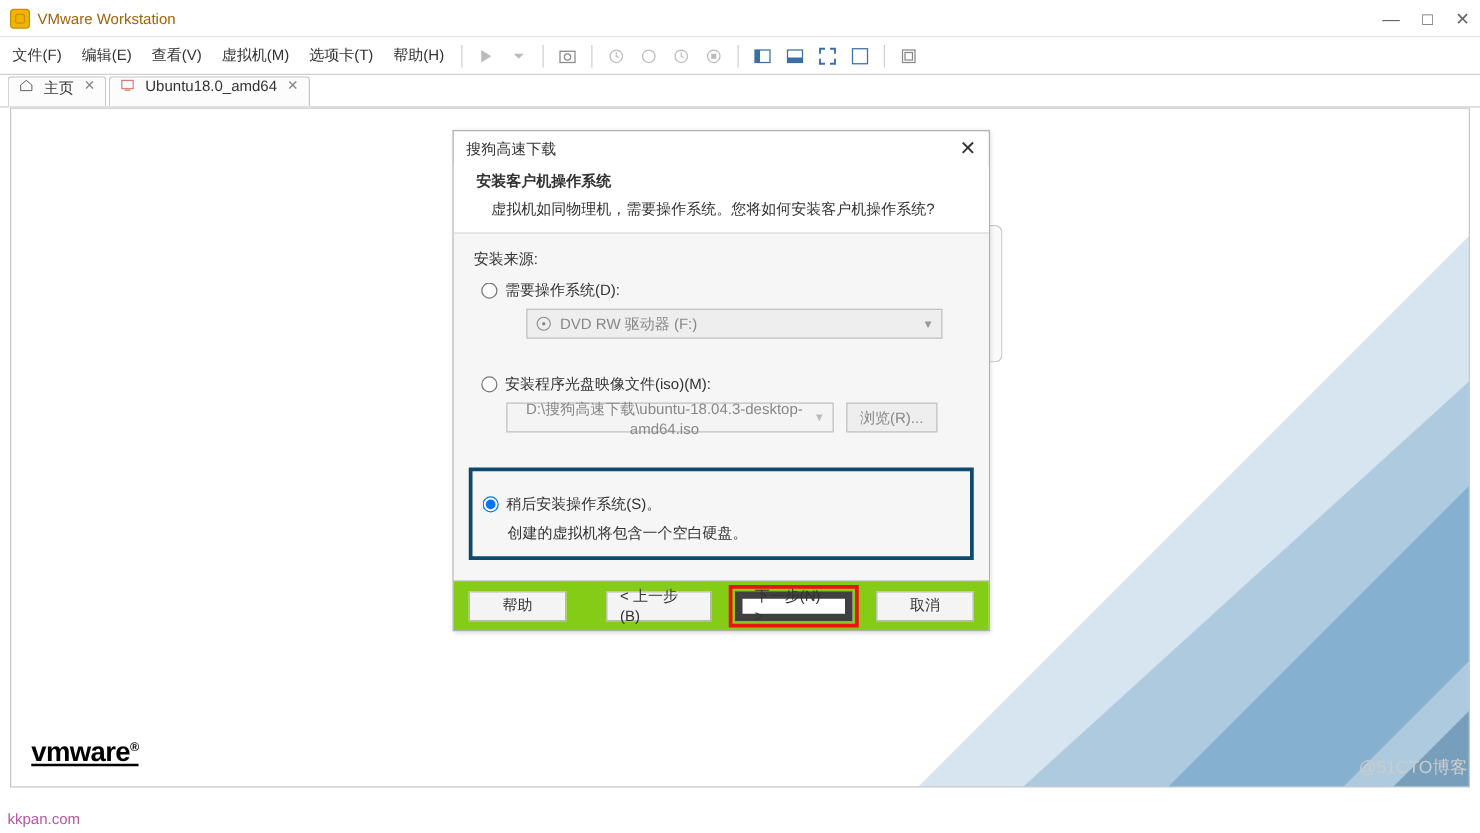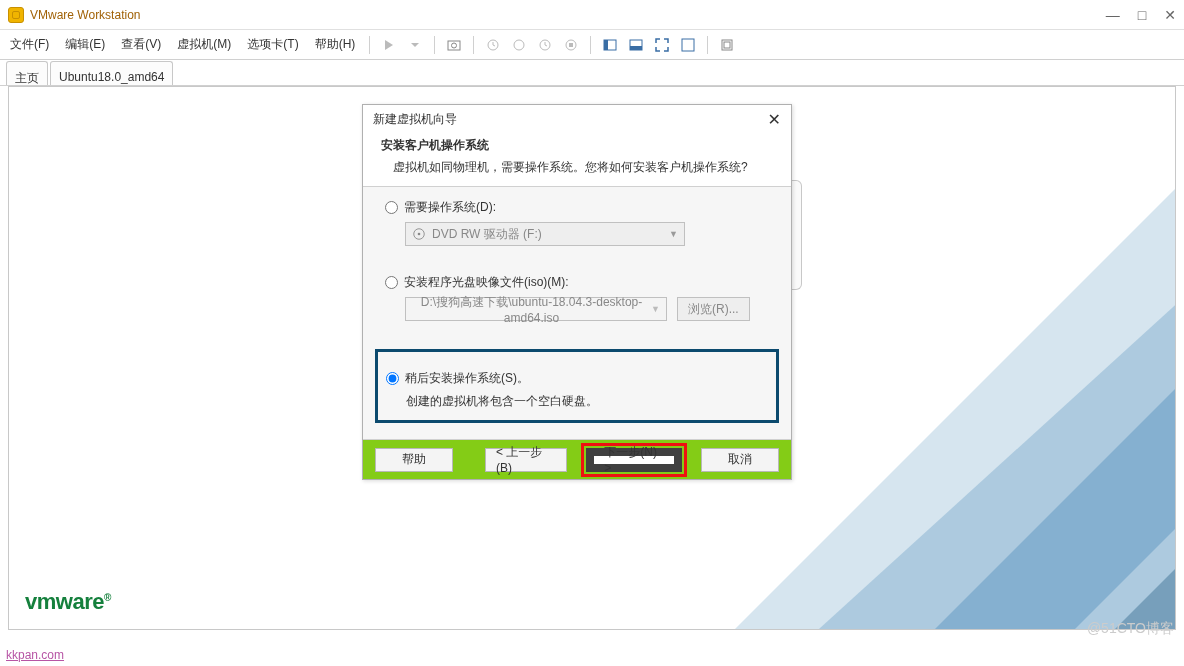--- a/index.html
+++ b/index.html
@@ -13,60 +13,60 @@
 .win-controls span { cursor: default; }
 
 .menu-bar { height: 30px; display: flex; align-items: center; padding: 0 2px; background: #fff; border-bottom: 1px solid #d0d0d0; }
 .menu-item { padding: 4px 8px; color: #333; }
 .menu-sep { width: 1px; height: 18px; background: #d0d0d0; margin: 0 6px; }
 .tb-icon { width: 16px; height: 16px; margin: 0 5px; display: inline-flex; align-items: center; justify-content: center; color: #888; }
 .tb-icon svg { width: 16px; height: 16px; }
 .tb-icon.disabled { color: #bbb; }
 
 .tabs-row { height: 26px; display: flex; align-items: flex-end; padding: 0 6px; background: #fff; border-bottom: 1px solid #d0d0d0; }
-.tab { height: 24px; display: flex; gap: 8px; padding: 0 8px; border: 1px solid #c8c8c8; border-bottom: none; background: #fcfcfc; margin-right: 2px; border-radius: 3px 3px 0 0; font-size: 12px; flex-direction: column; }
+.tab { height: 24px; display: flex; gap: 8px; padding: 0 8px; border: 1px solid #c8c8c8; border-bottom: none; background: #fcfcfc; margin-right: 2px; border-radius: 3px 3px 0 0; font-size: 12px; }
 .tab .tab-close { color: #888; font-size: 11px; }
 .home-glyph { width: 12px; height: 12px; }
 .vm-glyph { width: 12px; height: 12px; }
 
 .workspace { position: absolute; top: 86px; left: 8px; right: 8px; bottom: 36px; border: 1px solid #c8c8c8; background: #fff; overflow: hidden; }
-.vmware-logo { position: absolute; left: 16px; bottom: 14px; font-family: Arial, sans-serif; font-weight: 700; font-size: 22px; color: #15803d; letter-spacing: -0.5px; }
+.vmware-logo { position: absolute; left: 16px; bottom: 14px; font-family: Arial, sans-serif; font-weight: 700; font-size: 22px; color: #000000; letter-spacing: -0.5px; text-decoration: underline; }
 .vmware-logo sup { font-size: 10px; }
 
 .bg-accent { position: absolute; right: -40px; bottom: -40px; width: 520px; height: 520px; pointer-events: none; }
 
 .dialog { position: absolute; left: 362px; top: 104px; width: 430px; background: #fff; border: 1px solid #b0b0b0; box-shadow: 1px 1px 4px rgba(0,0,0,0.15); }
 .dialog-title { height: 28px; display: flex; align-items: center; padding: 0 10px; font-size: 12px; color: #333; }
 .dialog-title .dlg-close { margin-left: auto; font-size: 16px; color: #333; }
 .dialog-head { padding: 4px 18px 10px 18px; background: #fff; border-bottom: 1px solid #d0d0d0; }
 .dialog-head .head-title { font-weight: 700; font-size: 12px; margin-bottom: 5px; }
 .dialog-head .head-desc { font-size: 12px; color: #333; padding-left: 12px; }
 .dialog-body { padding: 12px 16px 10px 16px; background: #f6f6f6; }
 .src-label { font-size: 12px; margin-bottom: 8px; }
 .opt-block { margin-left: 6px; margin-bottom: 28px; }
 .radio-row { display: flex; align-items: center; gap: 6px; font-size: 12px; margin-bottom: 6px; }
 .radio-row input { margin: 0; }
 .opt-desc { font-size: 12px; color: #333; margin-left: 20px; }
-.combo { height: 24px; display: flex; align-items: center; border: 1px solid #c0c0c0; background: #eee; color: #555; margin-left: 20px; width: 280px; padding: 0 6px; position: relative; }
+.combo { height: 24px; display: flex; align-items: center; border: 1px solid #c0c0c0; background: #eee; color: #555; margin-left: 36px; width: 333px; padding: 0 6px; position: relative; }
 .combo.disabled { color: #888; }
 .combo .drop { margin-left: auto; color: #999; font-size: 9px; }
 .disc-ico { width: 14px; height: 14px; margin-right: 6px; }
 .path-row { display: flex; gap: 10px; margin-left: 20px; align-items: center; }
 .path-input { flex: 0 0 262px; height: 24px; border: 1px solid #c0c0c0; background: #f4f4f4; color: #888; padding: 0 6px; font-size: 12px; display: flex; align-items: center; position: relative; text-align: center; }
 .path-input .drop { margin-left: auto; color: #bbb; font-size: 9px; }
 .browse-btn { height: 24px; padding: 0 10px; border: 1px solid #c0c0c0; background: #eee; color: #888; font-size: 12px; display: flex; align-items: center; }
 .highlight-box { border: 3px solid #0c4a6e; padding: 18px 8px 10px 8px; margin: 12px -4px 6px -4px; }
 .dialog-footer { height: 40px; border-top: 1px solid #d0d0d0; background: #84cc16; display: flex; align-items: center; padding: 0 12px; gap: 16px; }
 .dlg-btn { height: 24px; min-width: 78px; padding: 0 10px; border: 1px solid #b8b8b8; background: #f4f4f4; font-size: 12px; display: flex; align-items: center; justify-content: center; }
-.dlg-btn.primary { border: 8px solid #404040; background: #fff; }
+.dlg-btn.primary { border: 6px solid #404040; background: #fff; }
 .footer-spacer { flex: 1; }
 .next-highlight { border: 3px solid #e11; padding: 2px; margin: -5px -2px; }
 
-.bottom-link { position: absolute; left: 6px; bottom: 4px; color: #b755a5; font-size: 12px; text-decoration: underline; }
-.watermark { position: absolute; right: 10px; bottom: 28px; color: #ccc; font-size: 14px; }
+.bottom-link { position: absolute; left: 6px; bottom: 4px; color: #b755a5; font-size: 12px; }
+.watermark { position: absolute; right: 10px; bottom: 43px; color: #ccc; font-size: 14px; }
 
 .peek { position: absolute; top: 180px; left: 780px; width: 22px; height: 110px; border: 1px solid #c8c8c8; border-left: none; border-radius: 0 6px 6px 0; background: #fafafa; }
 </style>
 </head>
 <body>
 
 <div class="title-bar">
   <span class="app-icon"></span>
   <span class="title-text">VMware Workstation</span>
   <div class="win-controls">
@@ -182,28 +182,29 @@
     <polygon points="380,520 520,380 520,520" fill="#144f78" opacity="0.35"></polygon>
     <polygon points="200,520 520,200 520,340 340,520" fill="#1b6fa8" opacity="0.28"></polygon>
   </svg>
   <div class="vmware-logo"><span>vmware</span><sup>®</sup></div>
 </div>
 
 <div class="peek"></div>
 
 <div class="dialog">
   <div class="dialog-title">
-    <span>新建虚拟机向导</span>
+    <span>搜狗高速下载</span>
     <span class="dlg-close">✕</span>
   </div>
   <div class="dialog-head">
     <div class="head-title">安装客户机操作系统</div>
     <div class="head-desc">虚拟机如同物理机，需要操作系统。您将如何安装客户机操作系统?</div>
   </div>
   <div class="dialog-body">
+    <div class="src-label">安装来源:</div>
 
     <div class="opt-block">
       <label class="radio-row">
         <input type="radio" name="src" style="">
         <span>需要操作系统(D):</span>
       </label>
       <div class="combo disabled">
         <svg class="disc-ico" viewBox="0 0 16 16">
             <circle cx="8" cy="8" r="6" fill="none" stroke="#888"></circle>
             <circle cx="8" cy="8" r="1.5" fill="#888"></circle>

